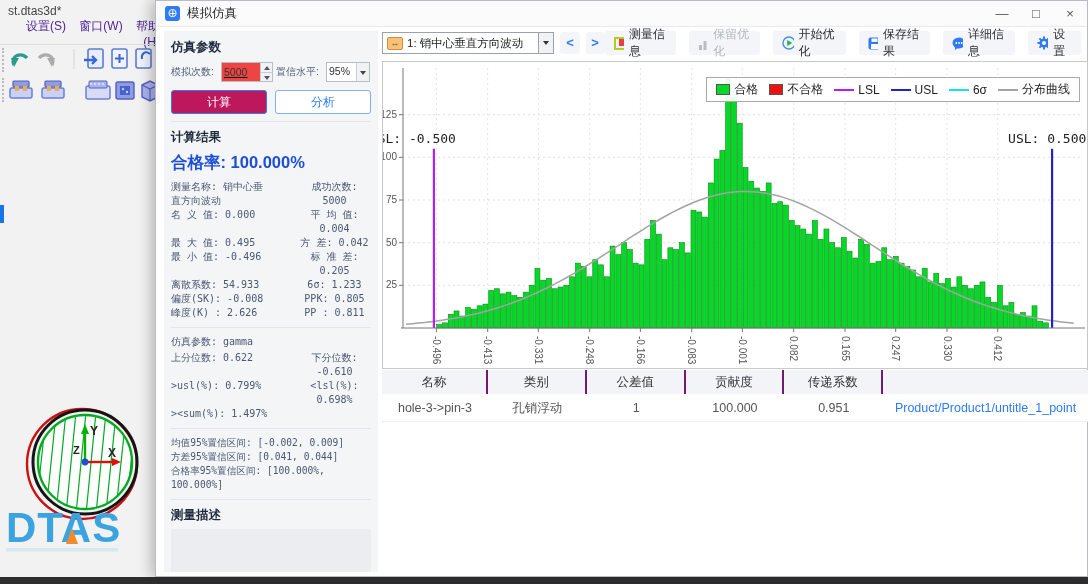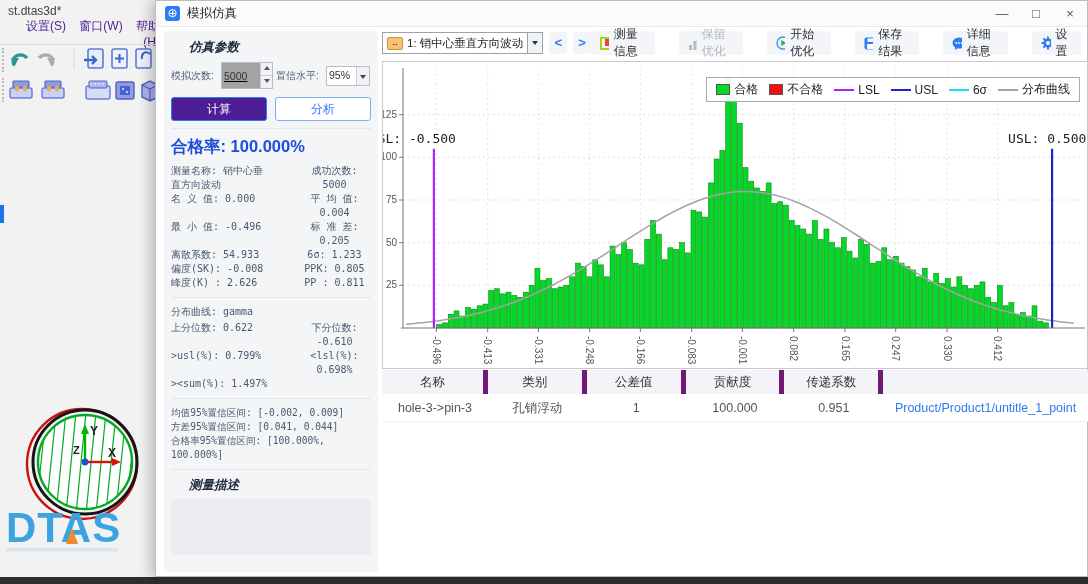--- a/index.html
+++ b/index.html
@@ -27,76 +27,76 @@
                   border-bottom:1px solid #e9eaec; display:flex; align-items:center; }
   .dlg-icon { width:15px; height:15px; margin-left:9px; background:#2f7bf5; border-radius:3px;
               color:#fff; font-size:12px; line-height:15px; text-align:center; }
   .dlg-title { margin-left:7px; font-size:12.5px; color:#2a2a2a; }
   .dlg-controls { margin-left:auto; display:flex; }
   .dlg-controls span { width:34px; text-align:center; font-size:13px; color:#555; line-height:26px; cursor:default; }
 
   
   .panel { position:absolute; left:8px; top:30px; width:214px; height:541px; background:#f4f5f7;
            padding:6px 7px; overflow:hidden; }
-  .sec-title { font-size:12.5px; font-weight:bold; color:#1f2a3d; margin:2px 0 6px 18px;font-style:italic; }
+  .sec-title { font-size:12.5px; font-weight:bold; color:#1f2a3d; margin:2px 0 6px 0; }
   .prow { display:flex; align-items:center; margin-bottom:6px; }
   .plabel { font-size:10px; color:#51607a; width:50px; flex:none; }
-  .spin { display:flex; width:52px; height:27px; border:1px solid #b7bec9; background:#a3a3a3; margin-right:3px;text-decoration:underline; }
+  .spin { display:flex; width:52px; height:20px; border:1px solid #b7bec9; background:#ef4444; margin-right:3px;text-decoration:underline; }
   .spin input { width:100%; border:none; outline:none; font-size:10.5px; color:#333; padding:0 2px; background:transparent; }
   .spin-btns { width:12px; flex:none; display:flex; flex-direction:column; border-left:1px solid #c9ced6; }
   .spin-btns i { flex:1; background:#f1f2f4; position:relative; }
   .spin-btns i:first-child { border-bottom:1px solid #c9ced6; }
   .spin-btns i::after { content:""; position:absolute; left:3px; top:3px; border-left:3px solid transparent; border-right:3px solid transparent; }
   .spin-btns i.up::after { border-bottom:4px solid #556; }
   .spin-btns i.dn::after { border-top:4px solid #556; }
   .sel { display:flex; width:44px; height:20px; border:1px solid #b7bec9; background:#fff; }
   .sel .v { flex:1; font-size:10.5px; color:#333; padding:2px 2px; }
   .sel .a { width:13px; background:#f1f2f4; border-left:1px solid #c9ced6; position:relative; }
   .sel .a::after { content:""; position:absolute; left:3px; top:8px; border-left:3px solid transparent; border-right:3px solid transparent; border-top:4px solid #445; }
   .btn-row { display:flex; gap:8px; margin:8px 0 4px 0; }
   .btn { flex:1; height:24px; font-size:12px; border-radius:3px; text-align:center; line-height:22px; cursor:default; }
-  .btn.primary { background:#4c1d95; color:#fff; border:1px solid #2f7bf5; }
+  .btn.primary { background:#be185d; color:#fff; border:1px solid #2f7bf5; }
   .btn.ghost { background:#fff; color:#2f7bf5; border:1px solid #7fb0f7; }
   .divider { border-top:1px solid #e2e5ea; margin:7px 0; }
   .pass-rate { font-size:16.5px; font-weight:bold; color:#1d4ed8; margin:4px 0 6px 0; }
   .stat-row { display:flex; font-family:"DejaVu Sans Mono","Liberation Mono",monospace; font-size:10px;
               color:#4a5870; line-height:14px;gap:30px; }
   .stat-row .l { width:57%; } .stat-row .r { width:43%;text-align:center; }
   .ci-line { font-family:"DejaVu Sans Mono","Liberation Mono",monospace; font-size:9.6px; color:#4a5870; line-height:14px; }
   .gray-box { background:#ecedf0; border-radius:2px; margin-top:5px; padding:4px 5px; }
 
   
   .main-toolbar { position:absolute; left:226px; top:30px; right:6px; height:24px; display:flex; align-items:center; }
   .msel { display:flex; align-items:center; width:198px; height:22px; border:1px solid #9aa2ad; background:#fff; }
   .msel-icon { width:16px; height:13px; margin:0 4px; background:#f6c17a; border:1px solid #d98f2b; border-radius:2px;
                color:#8a4a00; font-size:9px; line-height:11px; text-align:center; }
   .msel-text { flex:1; font-size:11.5px; color:#222; white-space:nowrap; overflow:hidden; }
   .msel-arrow { width:15px; height:20px; border-left:1px solid #9aa2ad; background:#f1f2f4; position:relative; }
   .msel-arrow::after { content:""; position:absolute; left:4px; top:8px; border-left:3.5px solid transparent; border-right:3.5px solid transparent; border-top:4.5px solid #333; }
   .nav-btn { width:22px; height:22px; margin-left:6px; background:#f3f5f8; border-radius:3px; color:#2f7bf5;
              font-weight:bold; font-size:13px; text-align:center; line-height:21px; cursor:default; }
-  .tb-group { margin-left:auto; display:flex; gap:24px; }
+  .tb-group { margin-left:auto; display:flex; gap:13px; }
   .tbtn { display:flex; align-items:center; gap:5px; height:24px; padding:0 9px; background:#f3f5f8;
           border-radius:3px; font-size:12px; color:#2b2f36; cursor:default; }
   .tbtn.disabled { color:#b3b8c0; }
   .tbtn svg { display:block; }
 
   
   .chart-box { position:absolute; left:226px; top:60px; width:706px; height:308px; border:1px solid #c9c9c9; background:#fff; }
   .legend { position:absolute; top:15px; right:7px; border:1px solid #a9a9a9; background:rgba(255,255,255,.92);
             display:flex; align-items:center; gap:11px; padding:3px 9px; font-size:12px; color:#222; }
   .legend .item { display:flex; align-items:center; gap:4px; }
   .legend .sw-rect { width:14px; height:11px; border:1px solid #555; }
   .legend .sw-line { width:20px; height:0; border-top:2px solid; }
 
   
   .result-table { position:absolute; left:226px; top:369px; width:706px; font-size:12.5px; }
   .trow { display:flex; }
   .trow.head { background:#f2f4f7; color:#333; height:24px; line-height:24px; }
-  .trow.head .tc { border-right:5px solid #701a75; }
+  .trow.head .tc { border-right:2px solid #701a75; }
   .trow.head .tc:last-child { border-right:none;margin-top:36px; }
   .trow.body { background:#fff; color:#555; height:28px; line-height:28px; border-bottom:1px solid #f0f1f3; }
   .tc { text-align:center; overflow:hidden; white-space:nowrap; }
   .tc:nth-child(1){width:15%;} .tc:nth-child(2){width:14%;} .tc:nth-child(3){width:14%;}
   .tc:nth-child(4){width:14%;} .tc:nth-child(5){width:14%;} .tc:nth-child(6){width:29%;}
   .tc.link { color:#2b7cf0; cursor:default; }
 </style>
 </head>
 <body>
 
@@ -245,50 +245,55 @@
         </span>
       </div>
 
 
       <div class="btn-row">
         <div class="btn primary">计算</div>
         <div class="btn ghost">分析</div>
       </div>
 
       <div class="divider"></div>
+      <div class="sec-title">计算结果</div>
       <div class="pass-rate">合格率: 100.000%</div>
 
       <div class="stat-row">
           <span class="l">测量名称: 销中心垂直方向波动</span>
           <span class="r">成功次数: 5000</span>
         </div>
       <div class="stat-row">
           <span class="l">名 义 值: 0.000</span>
           <span class="r">平 均 值: 0.004</span>
         </div>
       <div class="stat-row">
+          <span class="l">最 大 值: 0.495</span>
+          <span class="r">方    差: 0.042</span>
+        </div>
+      <div class="stat-row">
           <span class="l">最 小 值: -0.496</span>
           <span class="r">标 准 差: 0.205</span>
         </div>
       <div class="stat-row">
           <span class="l">离散系数: 54.933</span>
           <span class="r">6σ: 1.233</span>
         </div>
       <div class="stat-row">
           <span class="l">偏度(SK): -0.008</span>
           <span class="r">PPK: 0.805</span>
         </div>
       <div class="stat-row">
           <span class="l">峰度(K) : 2.626</span>
           <span class="r">PP : 0.811</span>
         </div>
 
       <div class="divider"></div>
       <div class="stat-row">
-          <span class="l">分布曲线: gamma</span>
+          <span class="l">仿真参数: gamma</span>
         </div>
       <div class="stat-row" style="margin-top:2px">
           <span class="l">上分位数: 0.622</span>
           <span class="r">下分位数: -0.610</span>
         </div>
       <div class="stat-row">
           <span class="l">&gt;usl(%): 0.799%</span>
           <span class="r">&lt;lsl(%): 0.698%</span>
         </div>
       <div class="stat-row">

